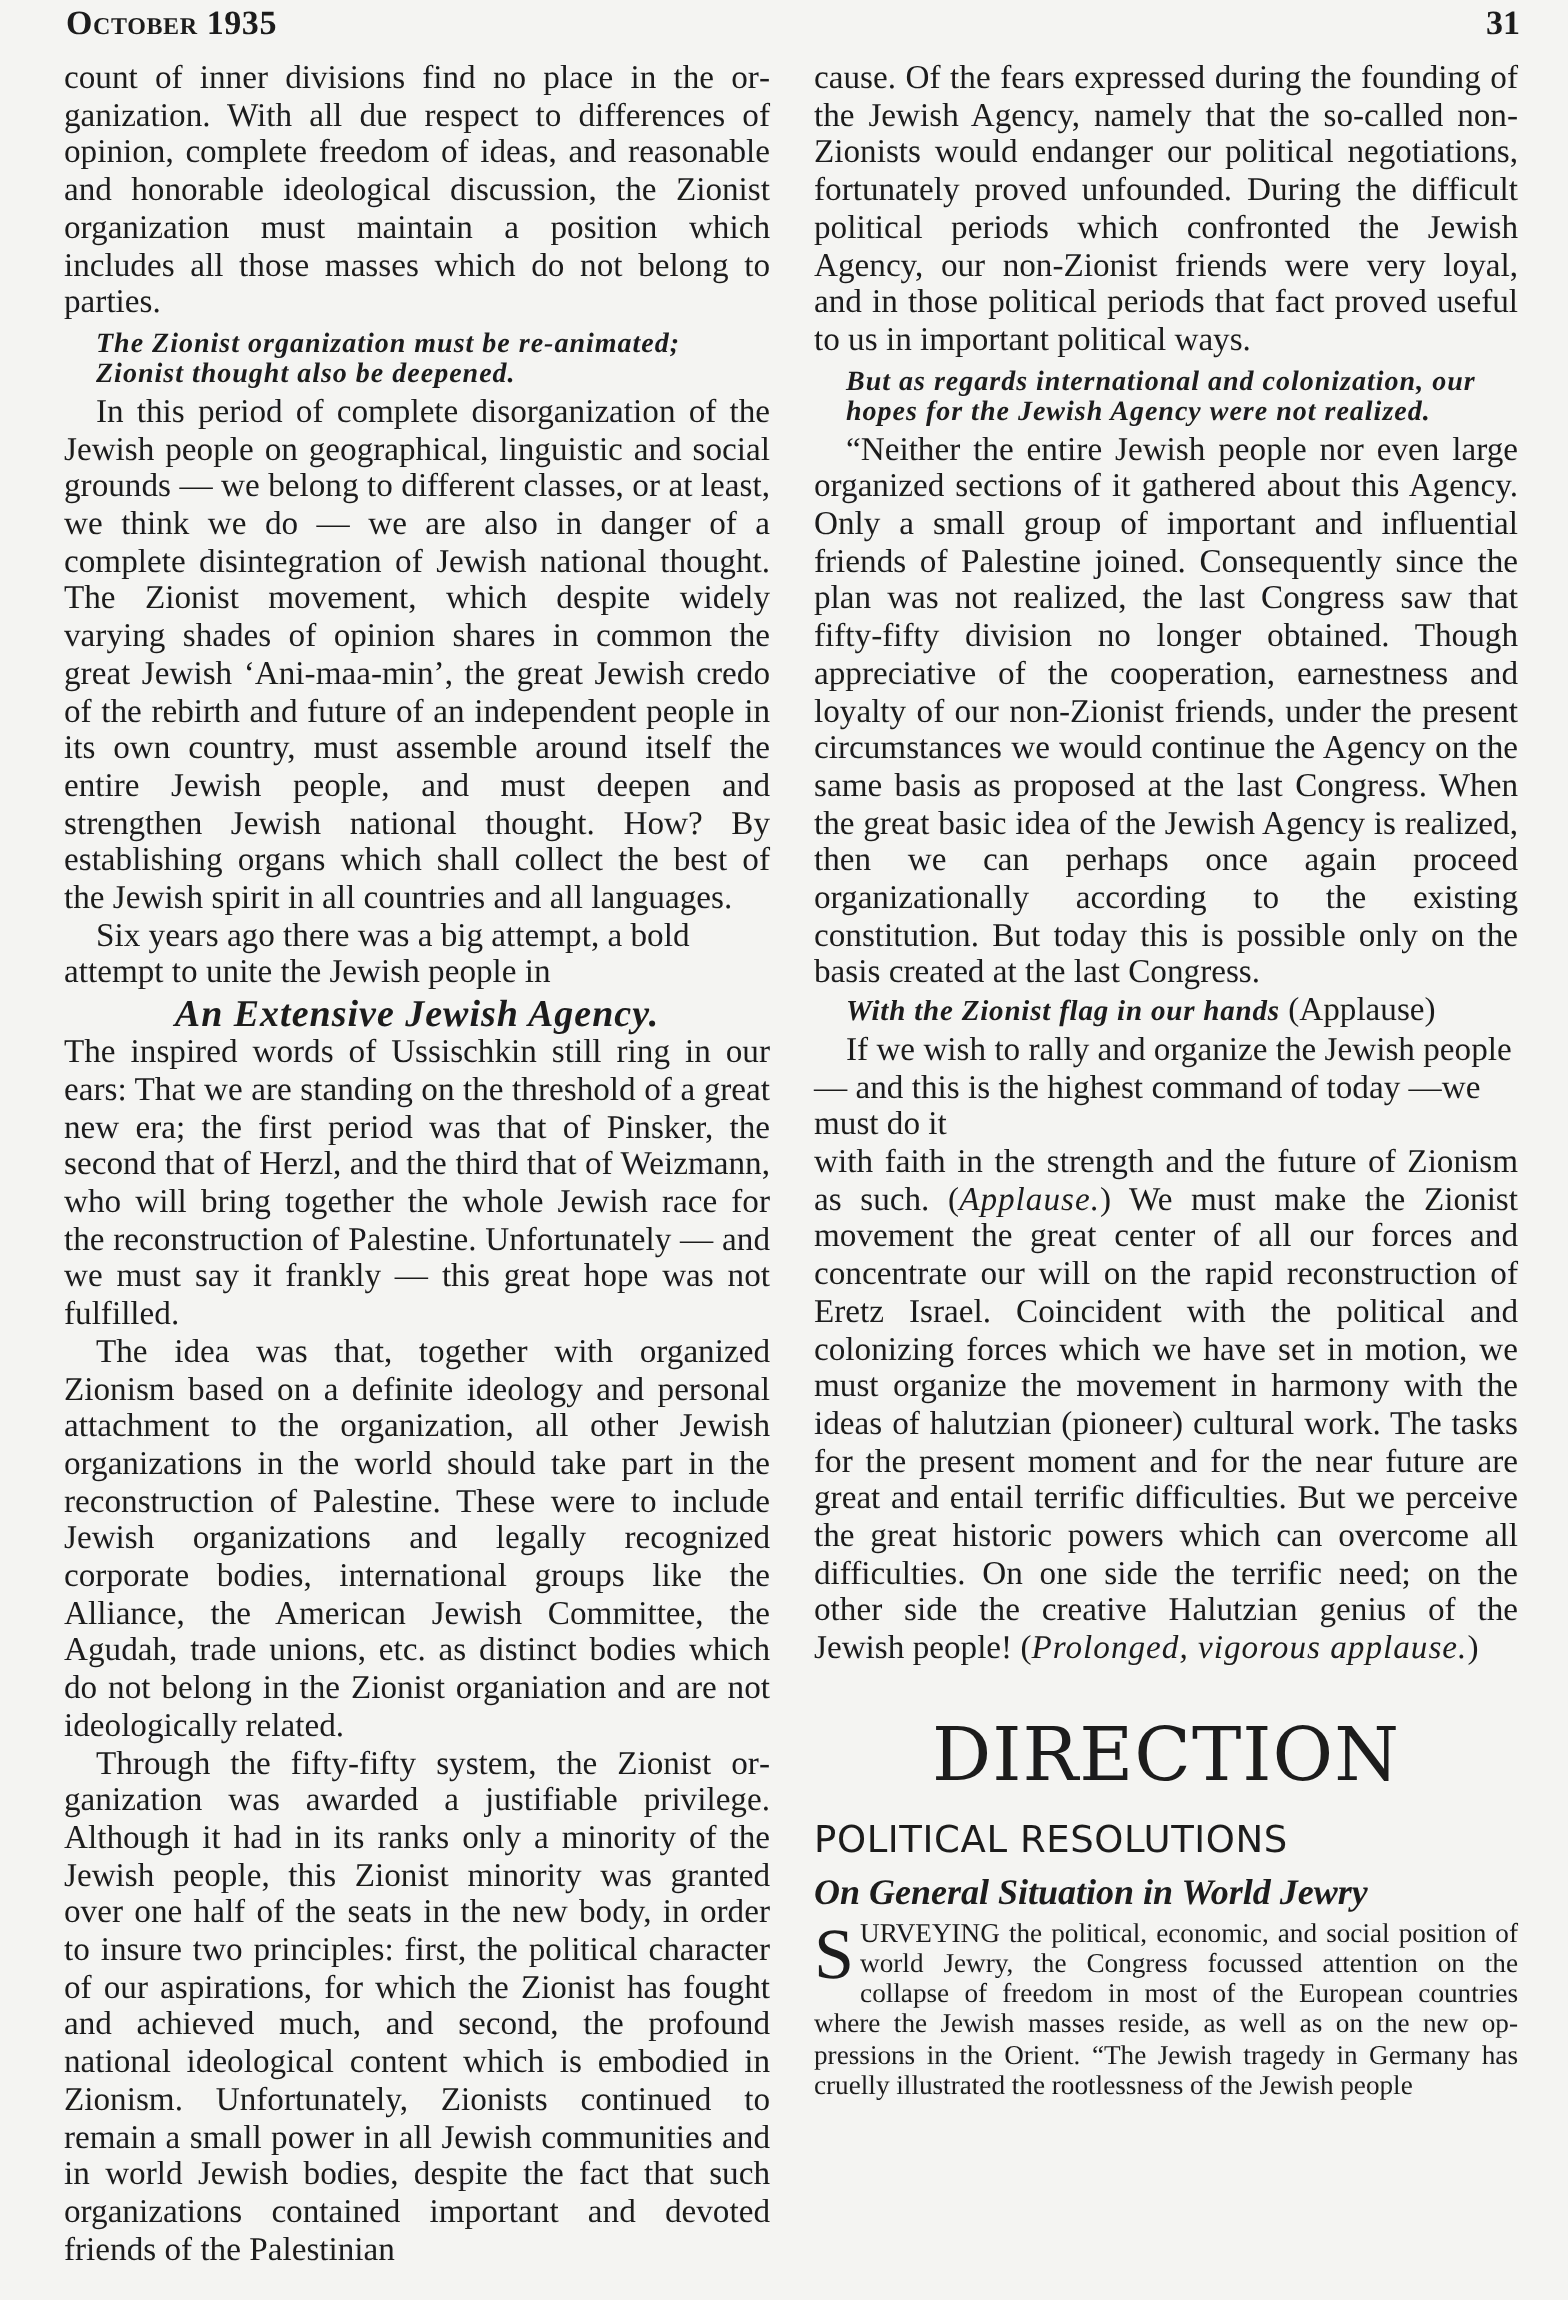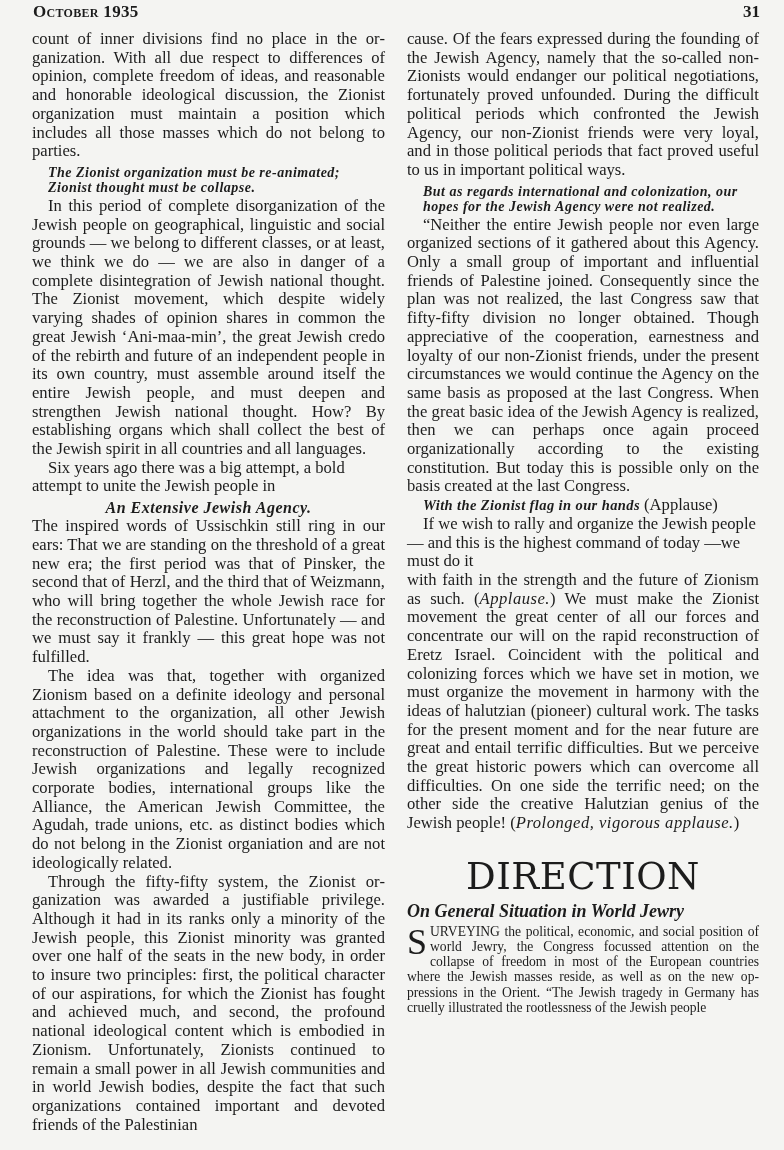--- a/index.html
+++ b/index.html
@@ -26,21 +26,21 @@
   .col-right { left: 387px; width: 352px; margin-left: 20px; }
   p { margin: 0; }
   p.indent { text-indent: 16px; }
   .subhead {
     font-weight: bold; font-style: italic;
     font-size: 14px; line-height: 15px;
     letter-spacing: 0.5px;
     margin: 4px 0 2px 16px;
     text-align: left;
   }
-  .subhead.center { text-align: center; margin-left: 0; font-size: 16px; }
+  .subhead.center { text-align: center; margin-left: 0; font-size: 19px; }
   .b-it { font-weight: bold; font-style: italic; font-size: 14.5px; letter-spacing: 0.4px; }
   .it { font-style: italic; letter-spacing: 0.5px; }
   .section-title {
     text-align: center;
     font-family: "DejaVu Serif", serif;
     font-size: 37px; line-height: 40px;
     font-weight: normal;
     margin-top: 24px;
     letter-spacing: 0.5px;
   }
@@ -67,21 +67,21 @@
 
 <div class="page-header">
   <span class="date">October 1935</span>
   <span class="pnum">31</span>
 </div>
 
 <div class="col col-left">
   <p>count of inner divisions find no place in the or­ganization. With all due respect to differences of opinion, complete freedom of ideas, and reasonable and honorable ideological discussion, the Zionist organization must maintain a position which includes all those masses which do not be­long to parties.</p>
   <div class="subhead">
     <div>The Zionist organization must be re-animated;</div>
-    <div>Zionist thought must be collapse.</div>
+    <div>Zionist thought also be deepened.</div>
   </div>
   <p class="indent">In this period of complete disorganization of the Jewish people on geographical, linguistic and social grounds — we belong to different classes, or at least, we think we do — we are also in danger of a complete disintegration of Jewish national thought. The Zionist movement, which despite widely varying shades of opinion shares in common the great Jewish ‘Ani-maa-min’, the great Jewish credo of the rebirth and future of an independent people in its own country, must assemble around itself the entire Jewish people, and must deepen and strengthen Jewish national thought. How? By establishing organs which shall collect the best of the Jewish spirit in all countries and all languages.</p>
   <p class="indent" style="text-align:left">Six years ago there was a big attempt, a bold attempt to unite the Jewish people in</p>
   <div class="subhead center">An Extensive Jewish Agency.</div>
   <p>The inspired words of Ussischkin still ring in our ears: That we are standing on the threshold of a great new era; the first period was that of Pinsker, the second that of Herzl, and the third that of Weizmann, who will bring together the whole Jewish race for the reconstruction of Pal­estine. Unfortunately — and we must say it frankly — this great hope was not fulfilled.</p>
   <p class="indent">The idea was that, together with organized Zionism based on a definite ideology and personal attachment to the organization, all other Jewish organizations in the world should take part in the reconstruction of Palestine. These were to include Jewish organizations and legally recog­nized corporate bodies, international groups like the Alliance, the American Jewish Committee, the Agudah, trade unions, etc. as distinct bodies which do not belong in the Zionist organ­iation and are not ideologically related.</p>
   <p class="indent">Through the fifty-fifty system, the Zionist or­ganization was awarded a justifiable privilege. Although it had in its ranks only a minority of the Jewish people, this Zionist minority was granted over one half of the seats in the new body, in order to insure two principles: first, the political character of our aspirations, for which the Zionist has fought and achieved much, and second, the profound national ideological content which is embodied in Zionism. Unfortunately, Zionists continued to remain a small power in all Jewish communities and in world Jewish bodies, despite the fact that such organizations contained important and devoted friends of the Palestinian</p>
 </div>
 
 <div class="col col-right">
@@ -90,15 +90,16 @@
   <p class="indent">“Neither the entire Jewish people nor even large organized sections of it gathered about this Agency. Only a small group of important and influential friends of Palestine joined. Conse­quently since the plan was not realized, the last Congress saw that fifty-fifty division no longer obtained. Though appreciative of the cooperation, earnestness and loyalty of our non-Zionist friends, under the present circumstances we would con­tinue the Agency on the same basis as proposed at the last Congress. When the great basic idea of the Jewish Agency is realized, then we can perhaps once again proceed organizationally ac­cording to the existing constitution. But today this is possible only on the basis created at the last Congress.</p>
   <p class="indent" style="text-align:left">
     <span class="b-it">With the Zionist flag in our hands</span><span> (Applause)</span>
   </p>
   <p class="indent" style="text-align:left">If we wish to rally and organize the Jewish peo­ple — and this is the highest command of today —we must do it</p>
   <p><span>with faith in the strength and the future of Zion­ism as such. (</span><span class="it">Applause.</span><span>) We must make the Zionist movement the great center of all our forces and concentrate our will on the rapid re­construction of Eretz Israel. Coincident with the political and colonizing forces which we have set in motion, we must organize the movement in harmony with the ideas of halutzian (pioneer) cultural work. The tasks for the present moment and for the near future are great and entail terrific difficulties. But we perceive the great historic powers which can overcome all difficulties. On one side the terrific need; on the other side the creative Halutzian genius of the Jewish people! (</span><span class="it">Prolonged, vigorous applause.</span><span>)</span></p>
 
   <div class="section-title">
     <div>DIRECTION</div>
   </div>
+  <div class="res-heading">POLITICAL RESOLUTIONS</div>
   <div class="res-sub">On General Situation in World Jewry</div>
   <p class="res-body"><span class="dropcap">S</span><span>URVEYING</span><span> the political, economic, and social position of world Jewry, the Congress focussed attention on the collapse of freedom in most of the European countries where the Jewish masses reside, as well as on the new op­pressions in the Orient. “The Jewish tragedy in Germany has cruelly illustrated the rootlessness of the Jewish people</span></p>
 </div>
 
 </body></html>

